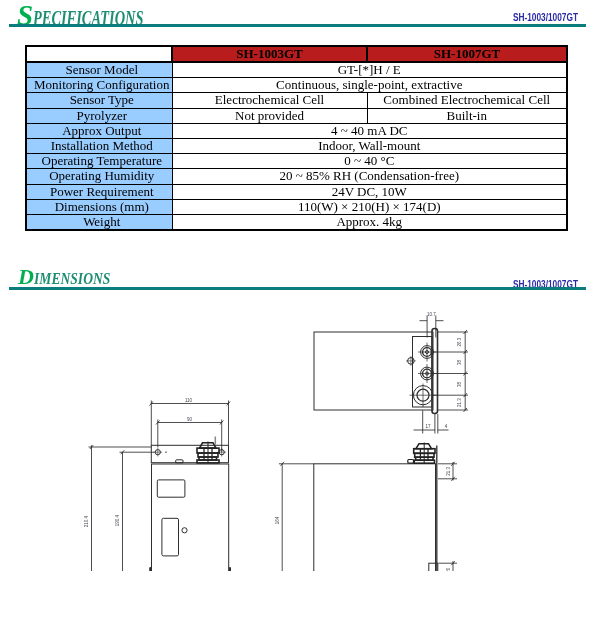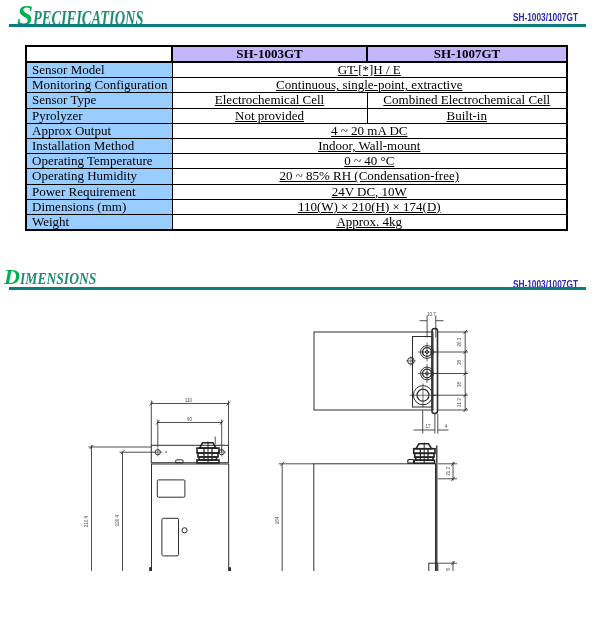--- a/index.html
+++ b/index.html
@@ -2,34 +2,34 @@
 <html><head>
 <meta charset="utf-8">
 <style>
 html,body{margin:0;padding:0;background:#ffffff;}
 #page{position:relative;width:600px;height:571px;background:#fff;overflow:hidden;
   font-family:"Liberation Serif",serif;}
 .title{position:absolute;left:17px;font-style:italic;font-weight:bold;color:#1E8E72;
   font-size:20px;white-space:nowrap;line-height:24px;}
 .title .big{font-size:29px;color:#00B050;}
 .title .rest{display:inline-block;transform:scaleX(0.72);transform-origin:0 78%;letter-spacing:0;}
-.title.t2{font-size:16px;left:4px;line-height:18px;}
+.title.t2{font-size:16px;left:18px;line-height:18px;}
 .title.t2 .big{font-size:22px;}
 .title.t2 .rest{transform:scaleX(0.85);}
 .rule{position:absolute;left:9px;width:577px;height:3px;background:#0C7D7D;}
 .mdl{position:absolute;font-family:"Liberation Sans",sans-serif;font-weight:bold;
   font-size:10px;color:#2A2AA8;left:0;width:578px;text-align:right;transform:scaleX(0.83);transform-origin:100% 50%;}
 table.spec{position:absolute;left:25px;top:45px;border-collapse:collapse;
   font-size:13px;table-layout:fixed;border:2px solid #000;}
 table.spec td{border:1px solid #000;padding:0 0 0 5px;height:14.2px;line-height:14px;
   overflow:hidden;white-space:nowrap;}
-table.spec td.c{text-align:center;padding:0;text-decoration:underline;}
+table.spec td.c{text-align:center;padding:0;}
 table.spec tr.hdr td{border:2px solid #000;height:14px;font-weight:bold;text-align:center;padding:0;}
-table.spec td.g{background:#c4b5fd;}
-table.spec td.b{background:#99CCFF;}
+table.spec td.g{background:#b91c1c;}
+table.spec td.b{background:#99CCFF;text-align:center;}
 #unit{position:absolute;left:466px;top:604px;font-family:"Liberation Sans",sans-serif;
   font-size:12px;color:#ef4444;}
 </style>
 </head>
 <body>
 <div id="page">
   <div class="title" style="top:3px;"><span class="big">S</span><span class="rest">PECIFICATIONS</span></div>
   <div class="mdl" style="top:12px;">SH-1003/1007GT</div>
   <div class="rule" style="top:24px;"></div>
 
@@ -58,21 +58,21 @@
           <td class="c">Electrochemical Cell</td>
           <td class="c">Combined Electrochemical Cell</td>
         </tr>
     <tr>
           <td class="b">Pyrolyzer</td>
           <td class="c">Not provided</td>
           <td class="c">Built-in</td>
         </tr>
     <tr>
           <td class="b">Approx Output</td>
-          <td class="c" colspan="2">4 ~ 20 mA DC</td>
+          <td class="c" colspan="2">4 ~ 40 mA DC</td>
         </tr>
     <tr>
           <td class="b">Installation Method</td>
           <td class="c" colspan="2">Indoor, Wall-mount</td>
         </tr>
     <tr>
           <td class="b">Operating Temperature</td>
           <td class="c" colspan="2">0 ~ 40 °C</td>
         </tr>
     <tr>

